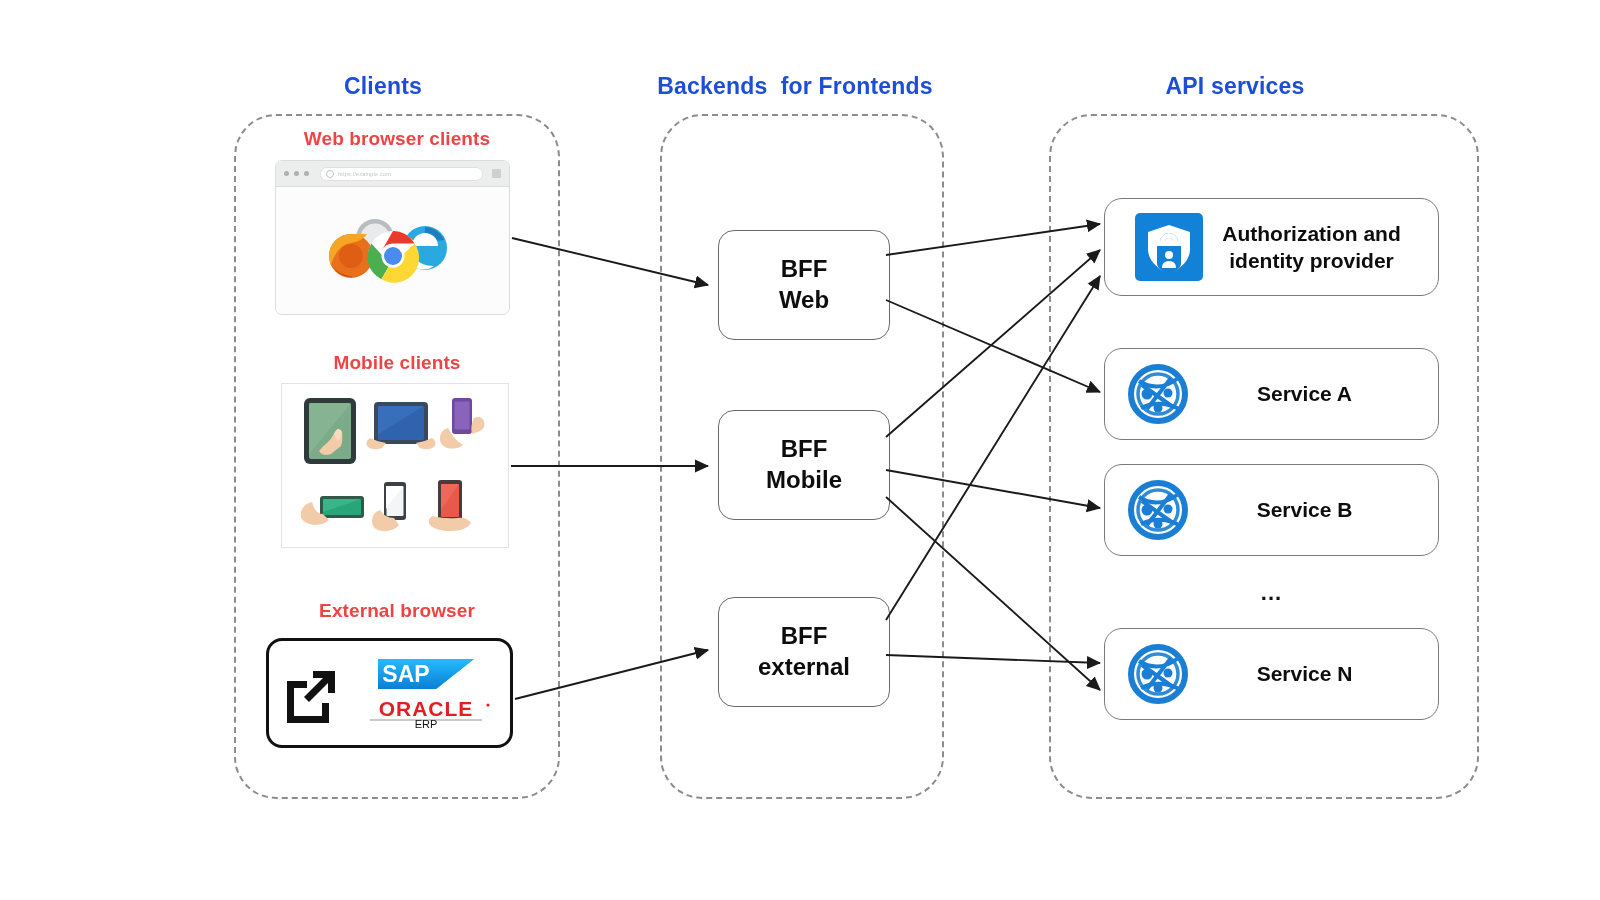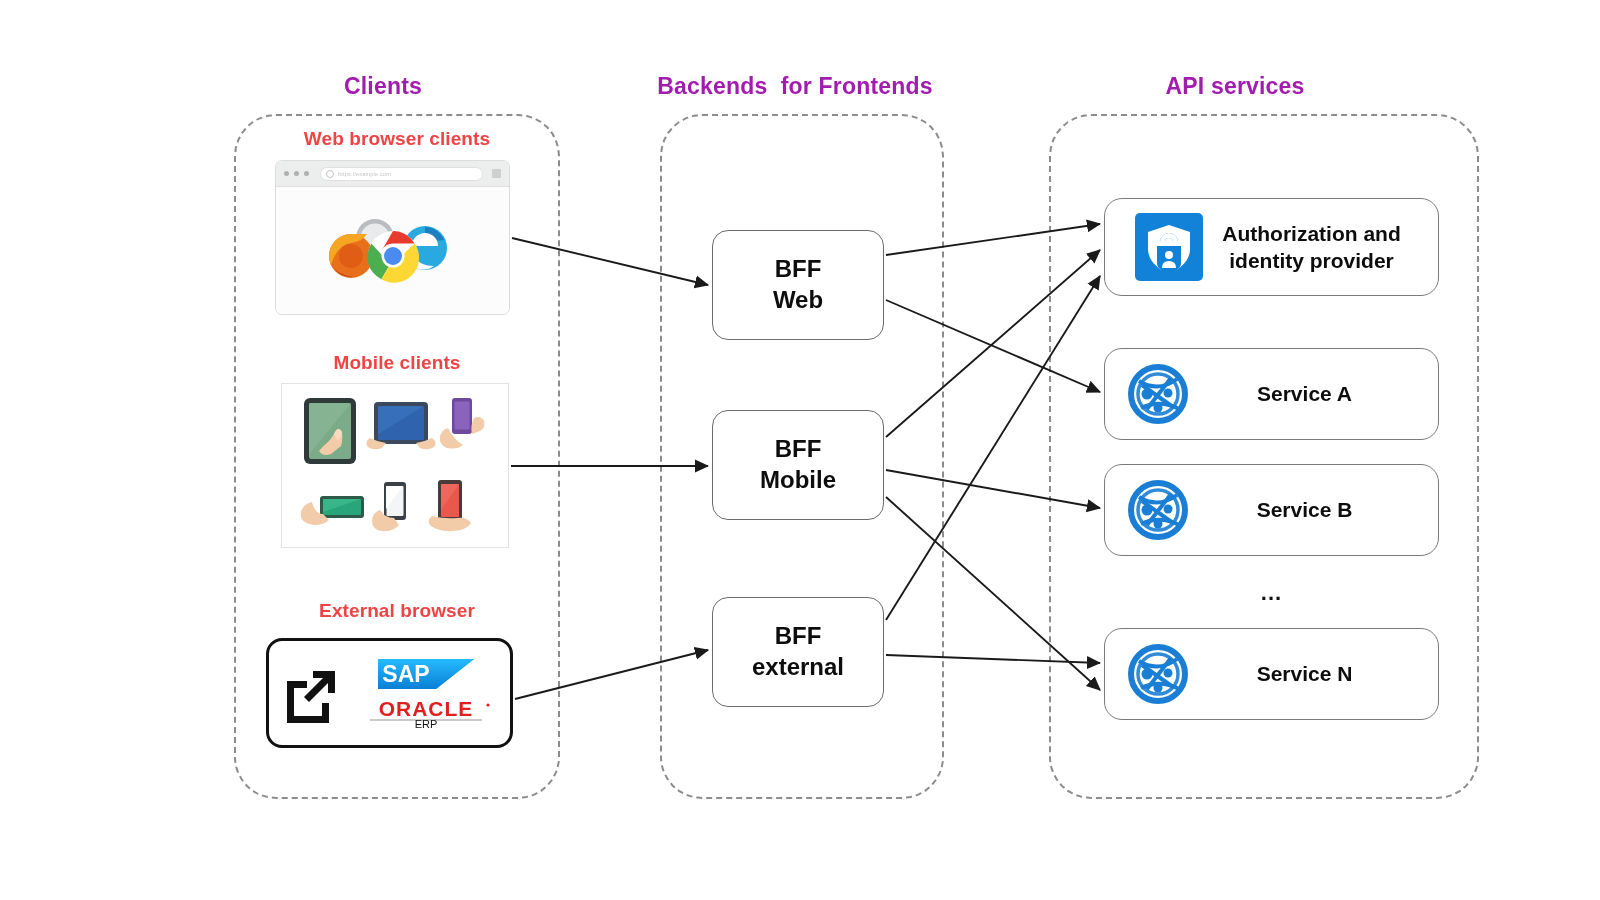--- a/index.html
+++ b/index.html
@@ -17,21 +17,21 @@
     height: 900px;
     overflow: hidden;
     background: #ffffff;
   }
 
   
   .col-title {
     position: absolute;
     font-size: 23px;
     font-weight: bold;
-    color: #a21caf;
+    color: #1d4ed8;
     text-align: center;
     white-space: pre;
     letter-spacing: 0.2px;
   }
 
   
   .group-box {
     position: absolute;
     border: 2px dashed #8c8c8c;
     border-radius: 42px;
@@ -149,20 +149,21 @@
     border-radius: 16px;
     box-sizing: border-box;
     display: flex;
     flex-direction: column;
     align-items: center;
     justify-content: center;
     font-size: 24px;
     font-weight: bold;
     line-height: 1.28;
     color: #0d0d0d;
+    margin-left: 6px;
   }
 
   
   .svc-box {
     position: absolute;
     background: #ffffff;
     border: 1.8px solid #7a7a7a;
     border-radius: 18px;
     box-sizing: border-box;
     display: flex;

